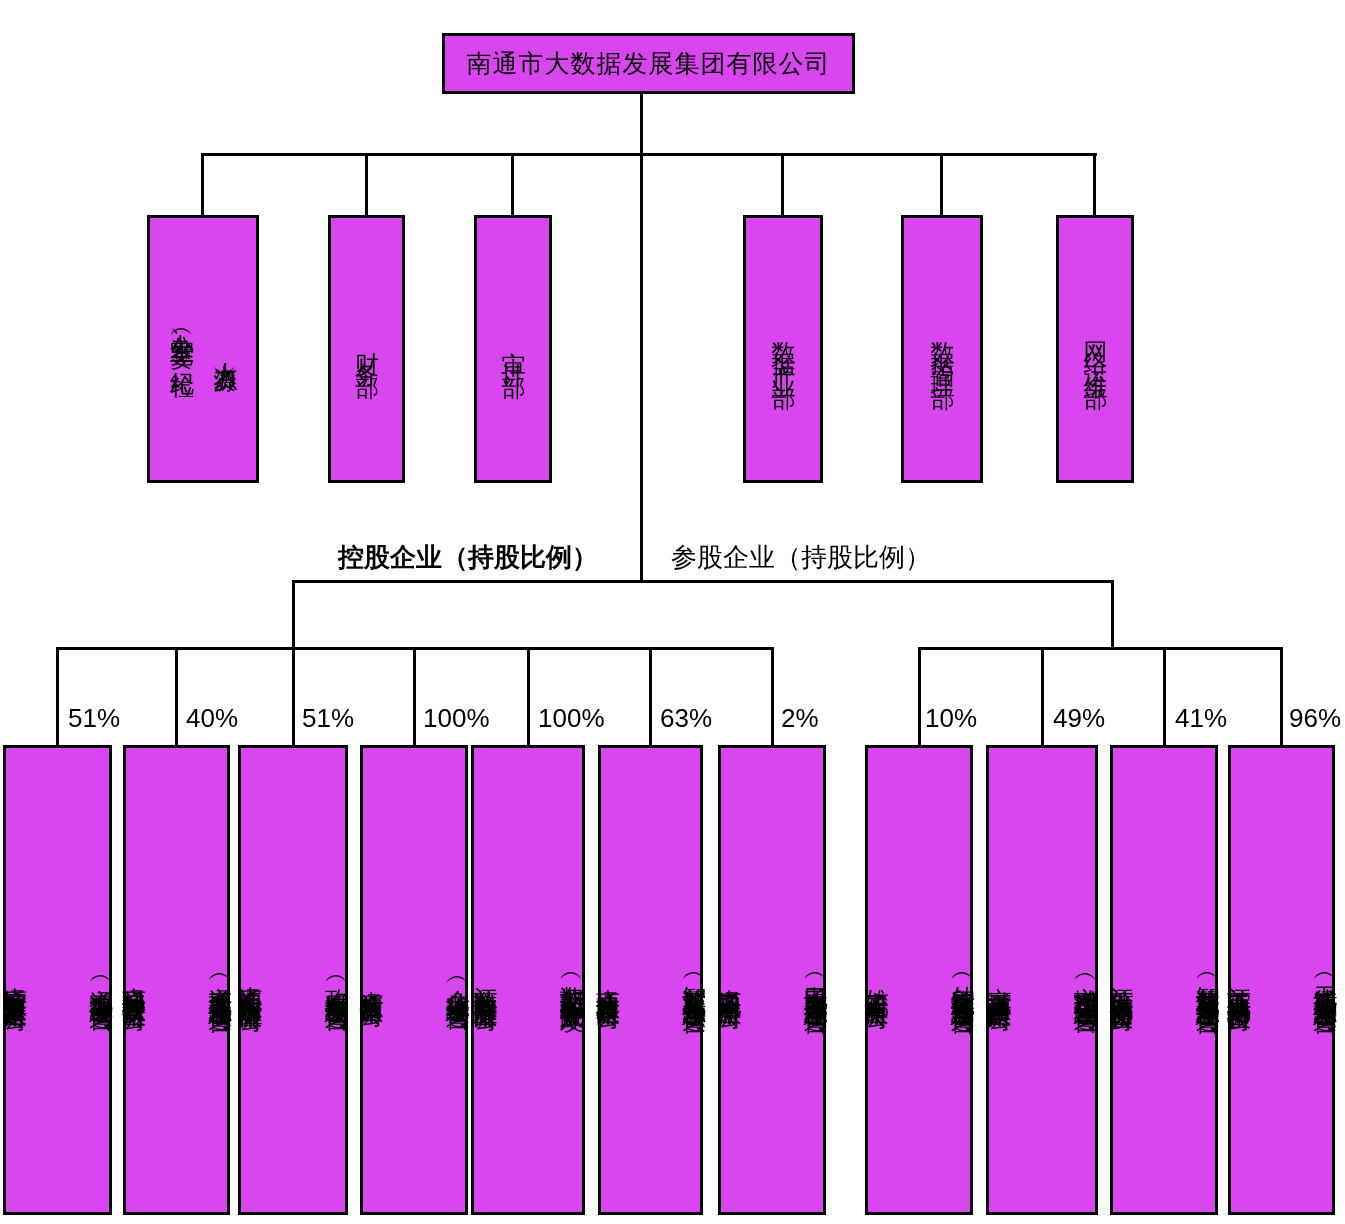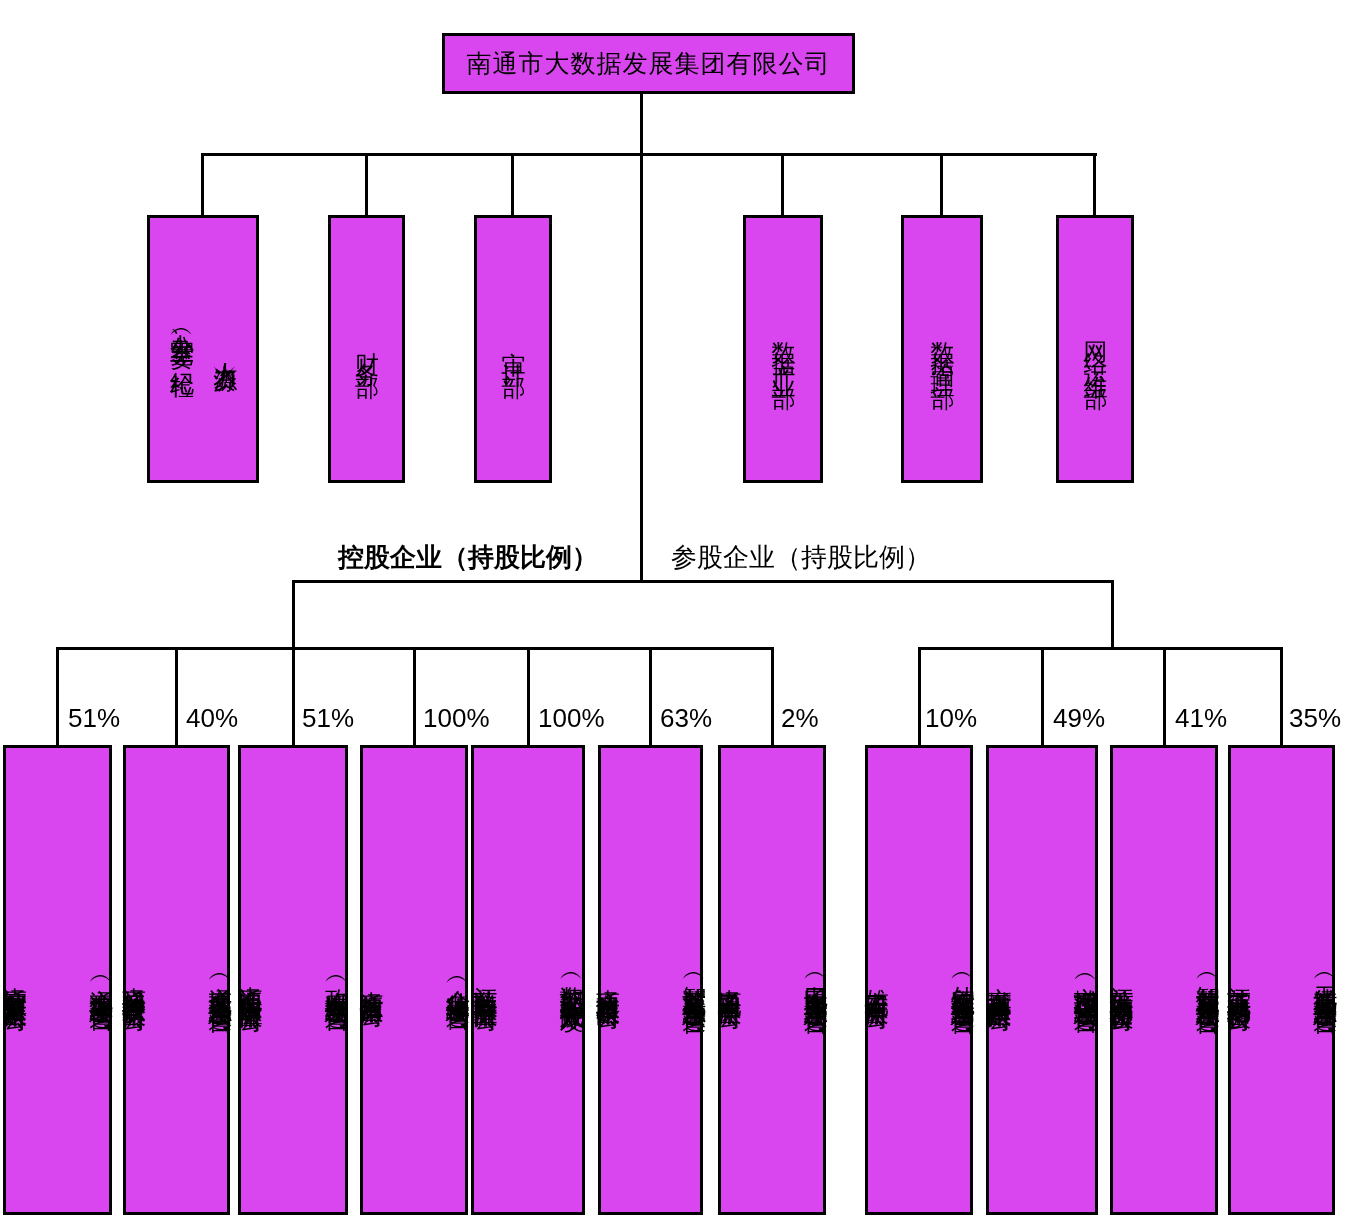--- a/index.html
+++ b/index.html
@@ -125,21 +125,21 @@
   <div class="share-label" style="left:68px;">51%</div>
   <div class="share-label" style="left:186px;">40%</div>
   <div class="share-label" style="left:302px;">51%</div>
   <div class="share-label" style="left:423px;">100%</div>
   <div class="share-label" style="left:538px;">100%</div>
   <div class="share-label" style="left:660px;">63%</div>
   <div class="share-label" style="left:781px;">2%</div>
   <div class="share-label" style="left:925px;">10%</div>
   <div class="share-label" style="left:1053px;">49%</div>
   <div class="share-label" style="left:1175px;">41%</div>
-  <div class="share-label" style="left:1289px;">35%</div>
+  <div class="share-label" style="left:1289px;">96%</div>
 
   <div class="box comp-box" style="left:3px; width:109px;">
     <div class="vtext">
       <div>南通智慧交通科技有限公司</div>
       <div>（交通大数据建设与运营）</div>
     </div>
   </div>
   <div class="box comp-box" style="left:123px; width:107px;">
     <div class="vtext">
       <div>南通畅行科技股份有限公司</div>

